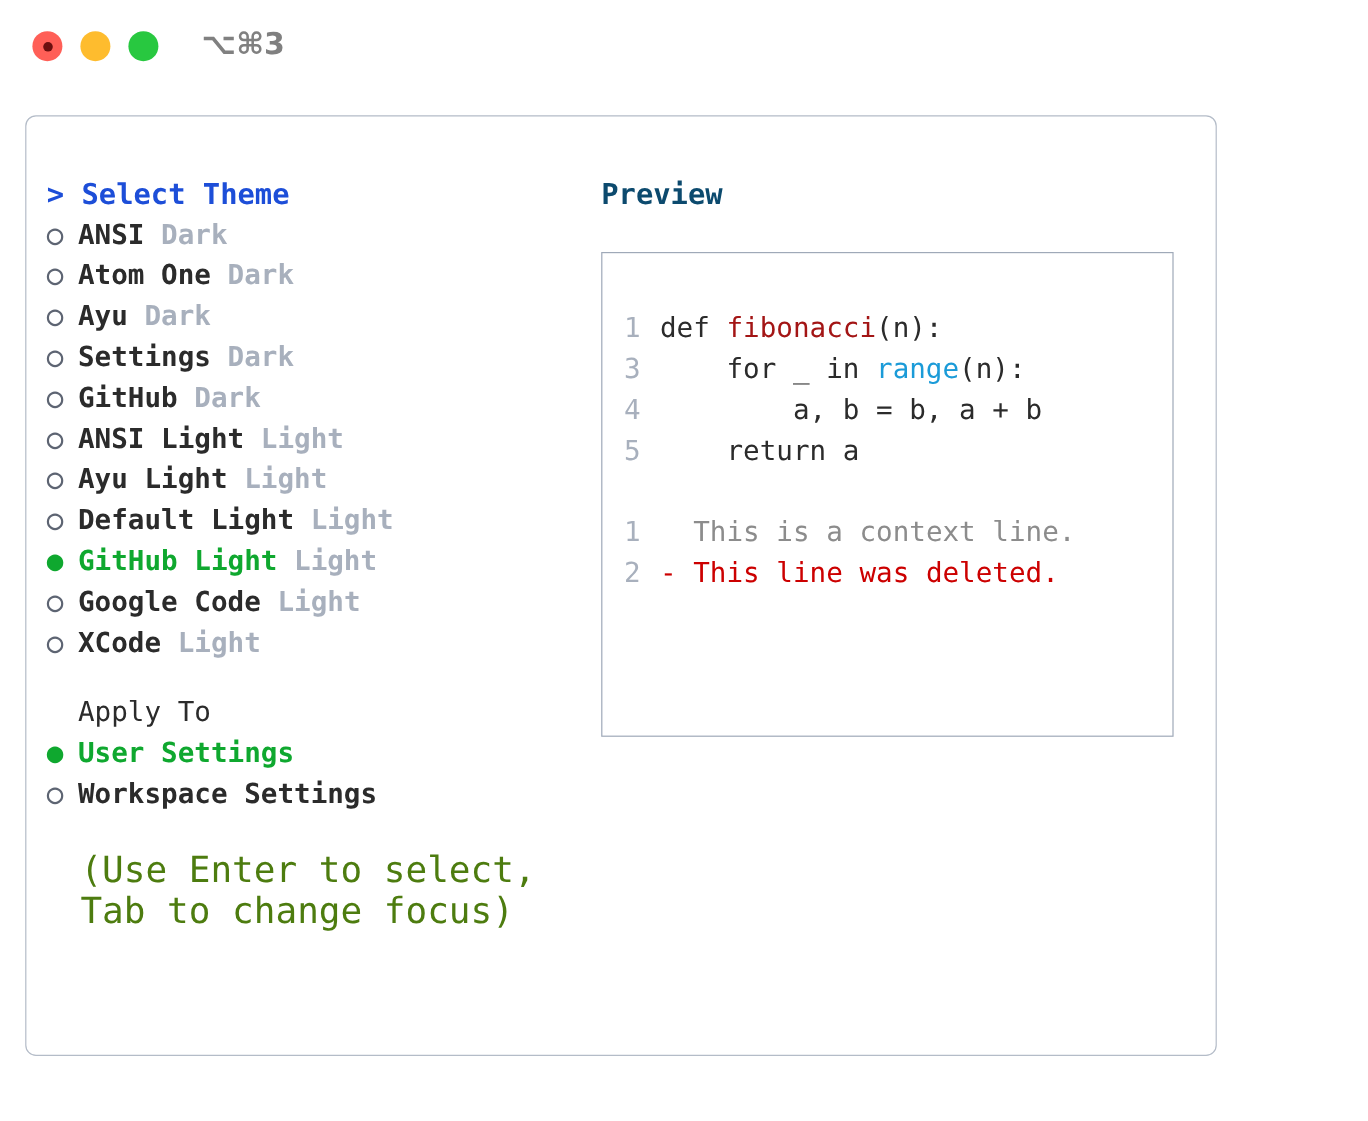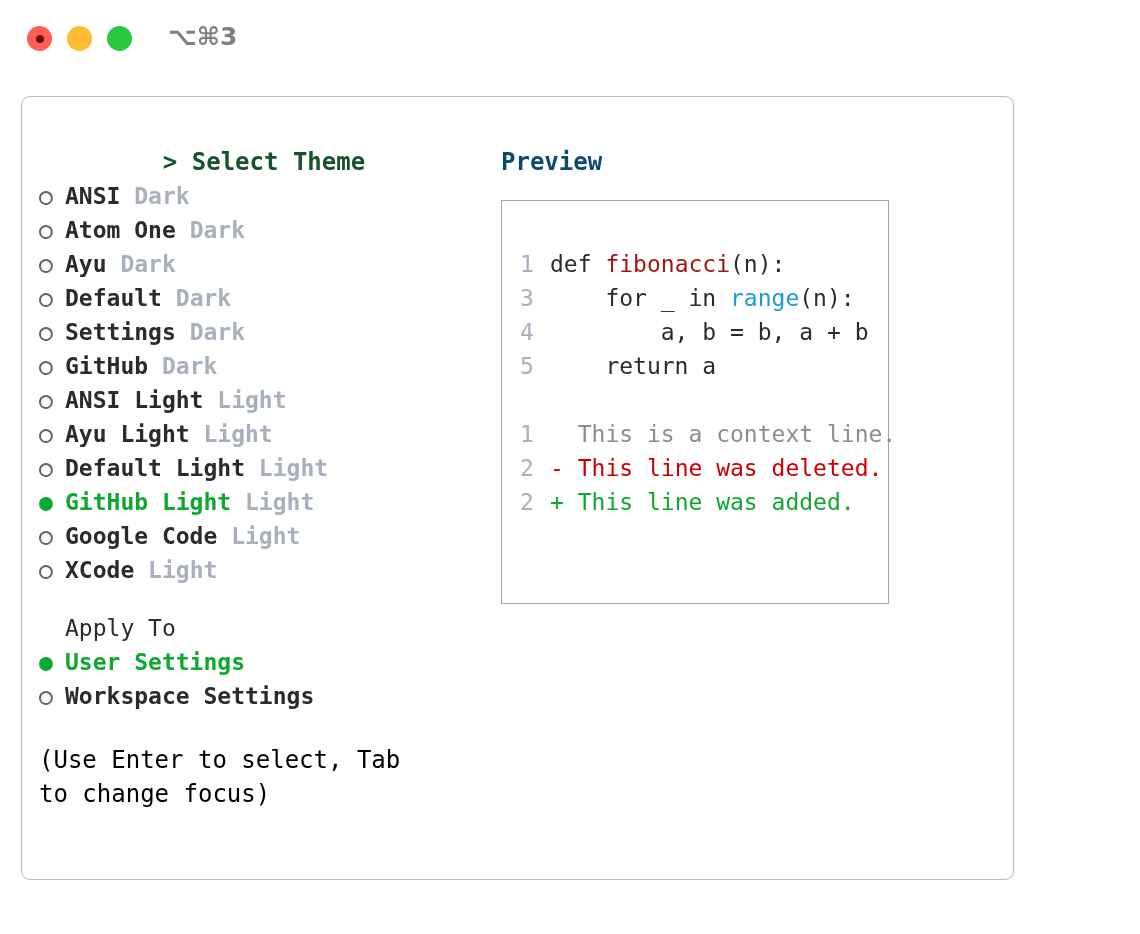--- a/index.html
+++ b/index.html
@@ -78,24 +78,23 @@
   .col-right {
     position: absolute;
     left: 479px; top: 48px;
     width: 500px;
   }
 
   
   .hdr {
     font-size: 24px;
     font-weight: 700;
-    color: #14532d;
-    line-height: 34px;
-    white-space: pre;
-    text-align: center;
+    color: #1d4ed8;
+    line-height: 34px;
+    white-space: pre;
   }
   .row {
     font-size: 23px;
     line-height: 34px;
     color: #2b2b2b;
     white-space: pre;
     display: block;
     font-weight: bold;
   }
   .bullet {
@@ -111,38 +110,39 @@
   .spacer-sm { height: 24px; }
   .group-label {
     font-size: 23px;
     line-height: 34px;
     color: #2b2b2b;
     white-space: pre;
     padding-left: 26px;
   }
   .hint {
     margin-top: 30px;
-    font-size: 24px;
-    line-height: 34px;
-    color: #000000;
+    font-size: 30px;
+    line-height: 34px;
+    color: #4d7c0f;
     white-space: pre-wrap;
     width: 400px;
+    margin-left: 28px;
   }
 
   
   .preview-title {
     font-size: 24px;
     font-weight: 700;
     color: #0c4a6e;
     line-height: 34px;
     white-space: pre;
   }
   .preview-box {
-    margin-top: 21px;
-    width: 388px;
+    margin-top: 31px;
+    width: 477px;
     height: 404px;
     border: 1.5px solid #9fa9b8;
     background: #ffffff;
     padding: 46px 0 0 18px;
   }
   .code-line {
     font-size: 23px;
     line-height: 34px;
     white-space: pre;
     color: #2b2b2b;
@@ -177,21 +177,20 @@
   <div class="panel">
 
     <div class="col-left">
 
       <div class="hdr">&gt; Select Theme</div>
 
       <div id="theme-list">
           <div class="row"><span class="bullet">○</span><span class="name">ANSI</span><span class="tag"> Dark</span></div>
           <div class="row"><span class="bullet">○</span><span class="name">Atom One</span><span class="tag"> Dark</span></div>
           <div class="row"><span class="bullet">○</span><span class="name">Ayu</span><span class="tag"> Dark</span></div>
-          <div class="row"><span class="bullet">○</span><span class="name">Default</span><span class="tag"> Dark</span></div>
           <div class="row"><span class="bullet">○</span><span class="name">Settings</span><span class="tag"> Dark</span></div>
           <div class="row"><span class="bullet">○</span><span class="name">GitHub</span><span class="tag"> Dark</span></div>
           <div class="row"><span class="bullet">○</span><span class="name">ANSI Light</span><span class="tag"> Light</span></div>
           <div class="row"><span class="bullet">○</span><span class="name">Ayu Light</span><span class="tag"> Light</span></div>
           <div class="row"><span class="bullet">○</span><span class="name">Default Light</span><span class="tag"> Light</span></div>
           <div class="row selected"><span class="bullet sel">●</span><span class="name">GitHub Light</span><span class="tag"> Light</span></div>
           <div class="row"><span class="bullet">○</span><span class="name">Google Code</span><span class="tag"> Light</span></div>
           <div class="row"><span class="bullet">○</span><span class="name">XCode</span><span class="tag"> Light</span></div>
         </div>
 
@@ -214,19 +213,18 @@
         <div id="code-block">
             <div class="code-line"><span class="ln">1</span><span>def </span><span class="kw-fn">fibonacci</span><span>(n):</span></div>
             <div class="code-line"><span class="ln">3</span><span>    for _ in </span><span class="kw-call">range</span><span>(n):</span></div>
             <div class="code-line"><span class="ln">4</span><span>        a, b = b, a + b</span></div>
             <div class="code-line"><span class="ln">5</span><span>    return a</span></div>
           </div>
         <div class="gap"></div>
         <div id="diff-block">
             <div class="code-line"><span class="ln">1</span><span class="diff-ctx"> </span><span class="diff-ctx"> This is a context line.</span></div>
             <div class="code-line"><span class="ln">2</span><span class="diff-del">-</span><span class="diff-del"> This line was deleted.</span></div>
-            <div class="code-line"><span class="ln">2</span><span class="diff-add">+</span><span class="diff-add"> This line was added.</span></div>
           </div>
       </div>
     </div>
 
   </div>
 </div>
 
 </body></html>

